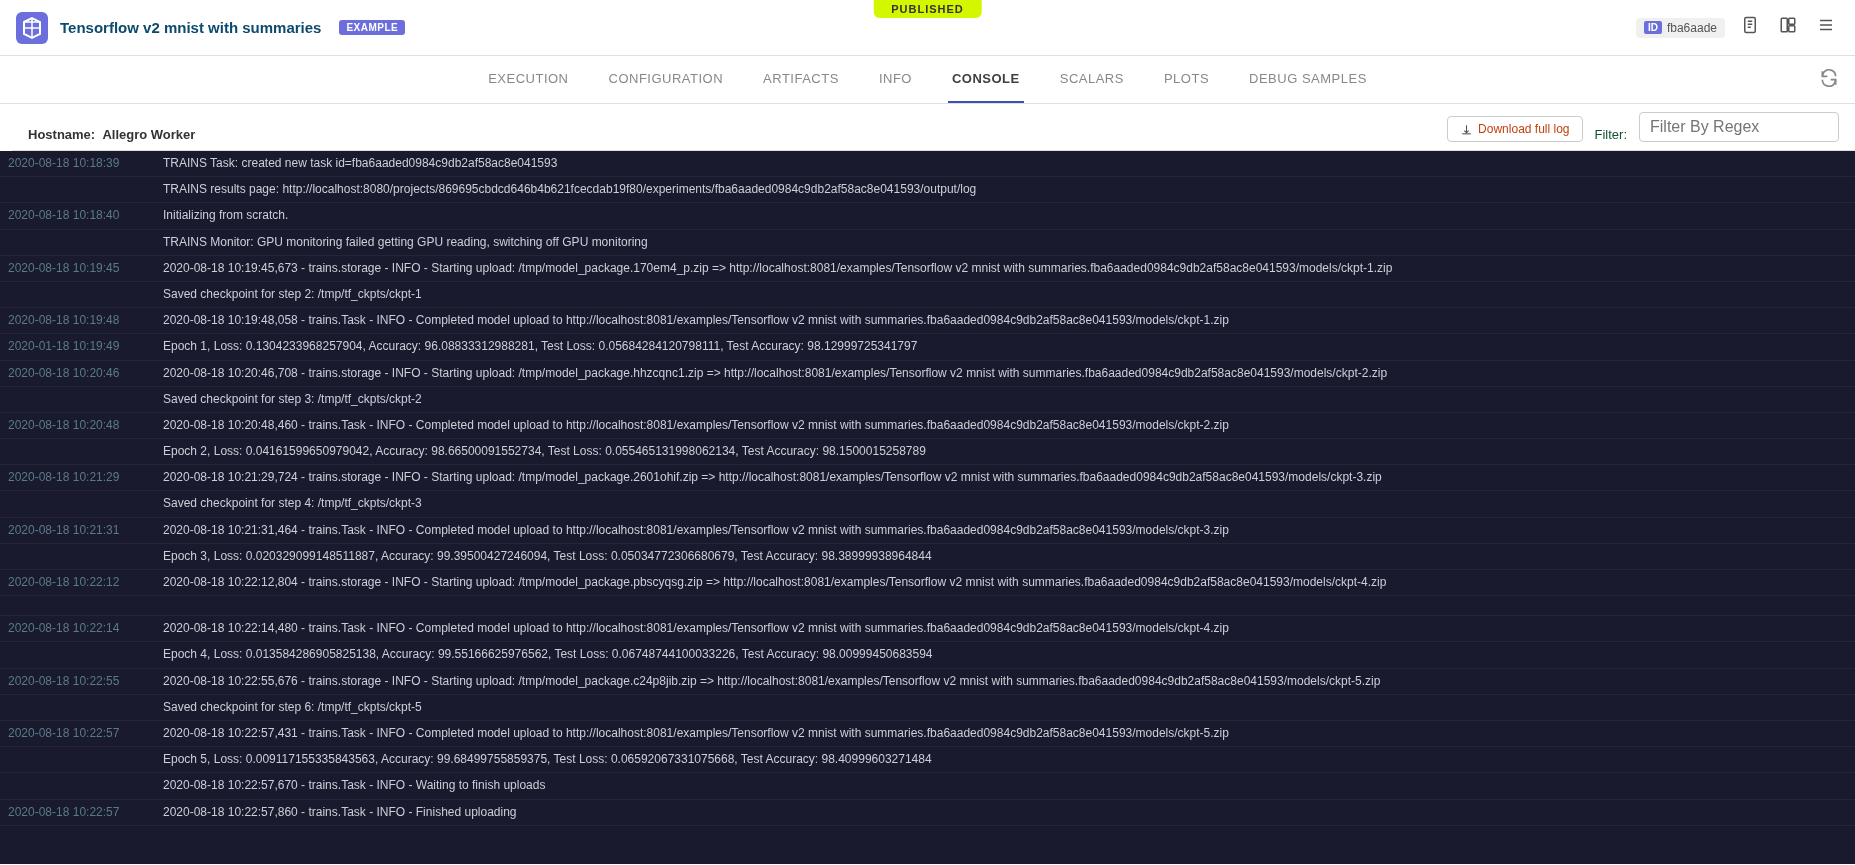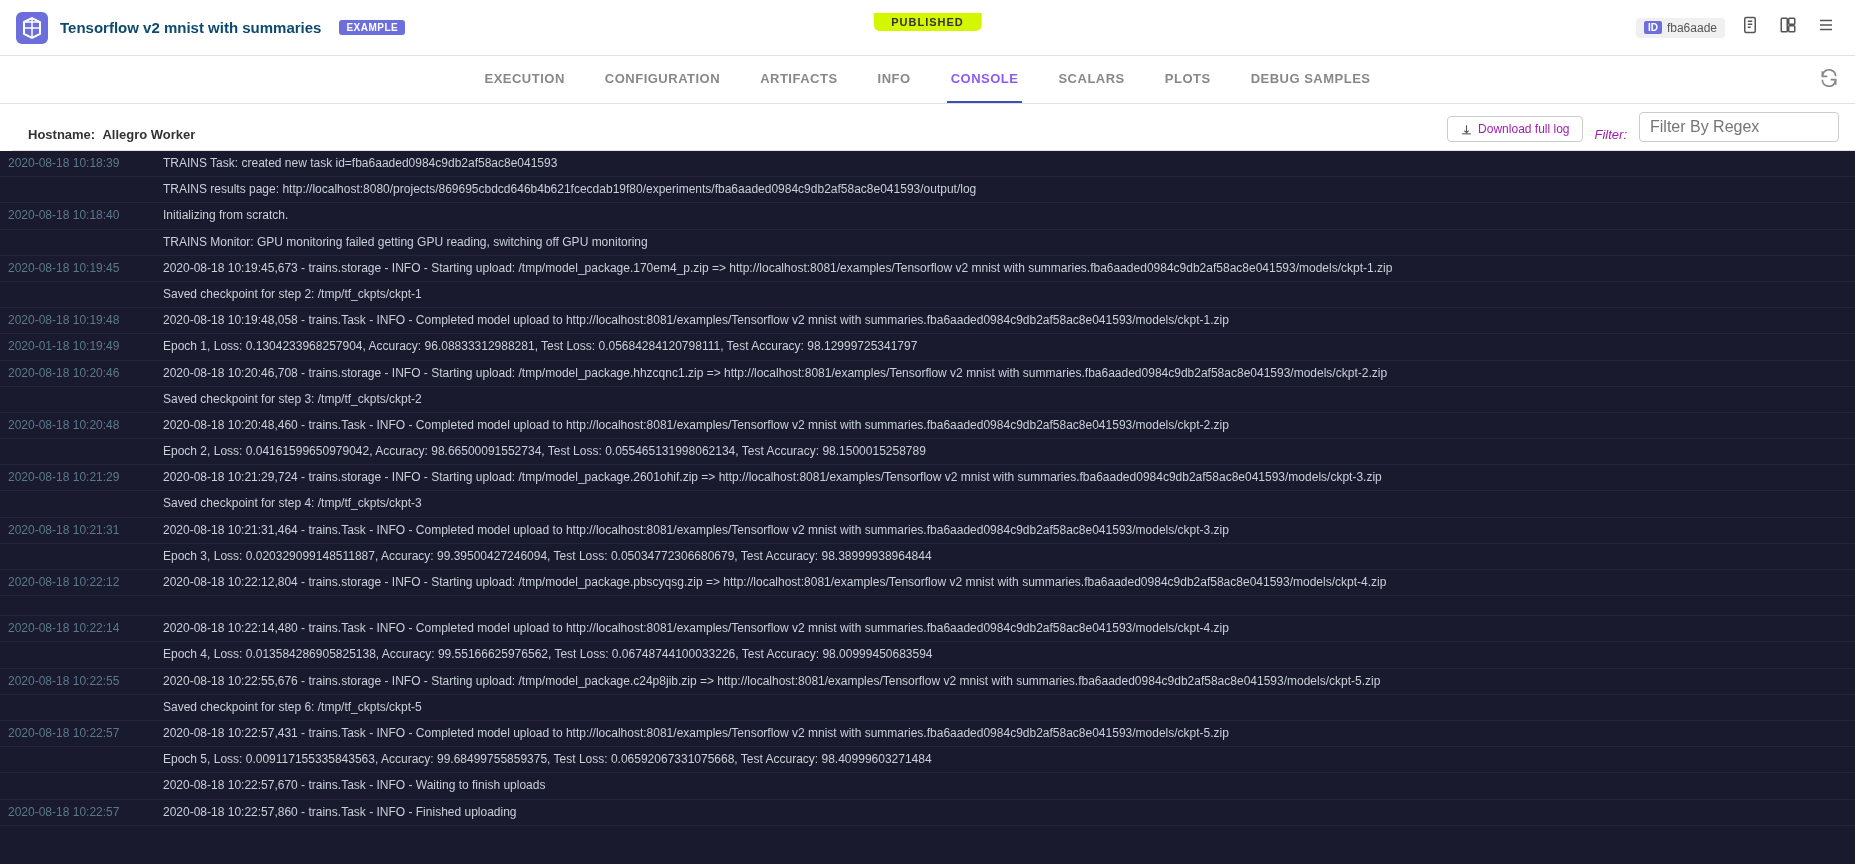--- a/index.html
+++ b/index.html
@@ -17,21 +17,21 @@
     .app-title {
       font-size: 15px; font-weight: 600; color: #0c4a6e; flex: 1;
     }
     .example-badge {
       display: inline-block; background: #6c6fdb; color: #fff;
       font-size: 10px; font-weight: 700; padding: 2px 7px;
       border-radius: 3px; margin-left: 10px; letter-spacing: 0.5px;
     }
 
     .published-banner {
-      position: absolute; top: 13px; left: 50%; transform: translateX(-50%);
+      position: absolute; top: 0; left: 50%; transform: translateX(-50%);
       background: #d4f700; color: #333; font-size: 11px; font-weight: 700;
       padding: 3px 18px; border-radius: 0 0 6px 6px; letter-spacing: 1px;
     }
 
     .top-right-actions {
       display: flex; align-items: center; gap: 12px; margin-left: auto;
     }
     .id-badge {
       display: flex; align-items: center; gap: 5px;
       background: #f0f0f0; border-radius: 4px; padding: 3px 8px;
@@ -46,46 +46,46 @@
       color: #555; font-size: 18px; padding: 4px;
     }
 
     
     .nav-tabs {
       display: flex; align-items: center; justify-content: center;
       border-bottom: 1px solid #e0e0e0; height: 48px; gap: 32px;
       padding: 0 16px; position: relative;
     }
     .nav-tab {
-      font-size: 13px; font-weight: 700; color: #888;
+      font-size: 13px; font-weight: 400; color: #888;
       cursor: pointer; padding: 0 4px; height: 100%;
       display: flex; align-items: center;
       border-bottom: 2px solid transparent;
       text-transform: uppercase; letter-spacing: 0.5px;
     }
     .nav-tab.active {
-      color: #8b5cf6; border-bottom: 2px solid #3f4db8; font-weight: 700;
+      color: #404040; border-bottom: 2px solid #3f4db8; font-weight: 700;
     }
     .nav-tab-right {
       position: absolute; right: 16px; top: 50%; transform: translateY(-50%);
     }
 
     
     .console-toolbar {
       display: flex; align-items: flex-end; padding: 8px 16px;
       border-bottom: 1px solid #e0e0e0; gap: 12px; background: #fff; margin-left: 12px;
     }
     .hostname-label { font-size: 13px; color: #333; flex: 1; }
     .hostname-label span { font-weight: 600; }
     .download-btn {
       display: flex; align-items: center; gap: 5px;
       background: none; border: 1px solid #ccc; border-radius: 4px;
-      padding: 5px 12px; font-size: 12px; color: #a21caf; cursor: pointer;
-    }
-    .filter-label { font-size: 13px; color: #a21caf; font-style: italic; }
+      padding: 5px 12px; font-size: 12px; color: #c2410c; cursor: pointer;
+    }
+    .filter-label { font-size: 13px; color: #14532d; }
     .filter-input {
       border: 1px solid #ccc; border-radius: 4px; padding: 5px 10px;
       font-size: 16px; width: 200px; color: #999;
     }
 
     
     .console-container {
       background: #1a1a2e; height: calc(865px - 56px - 48px - 48px);
       overflow-y: auto; overflow-x: hidden;
       font-family: Liberation Sans, sans-serif; font-size: 12px;

